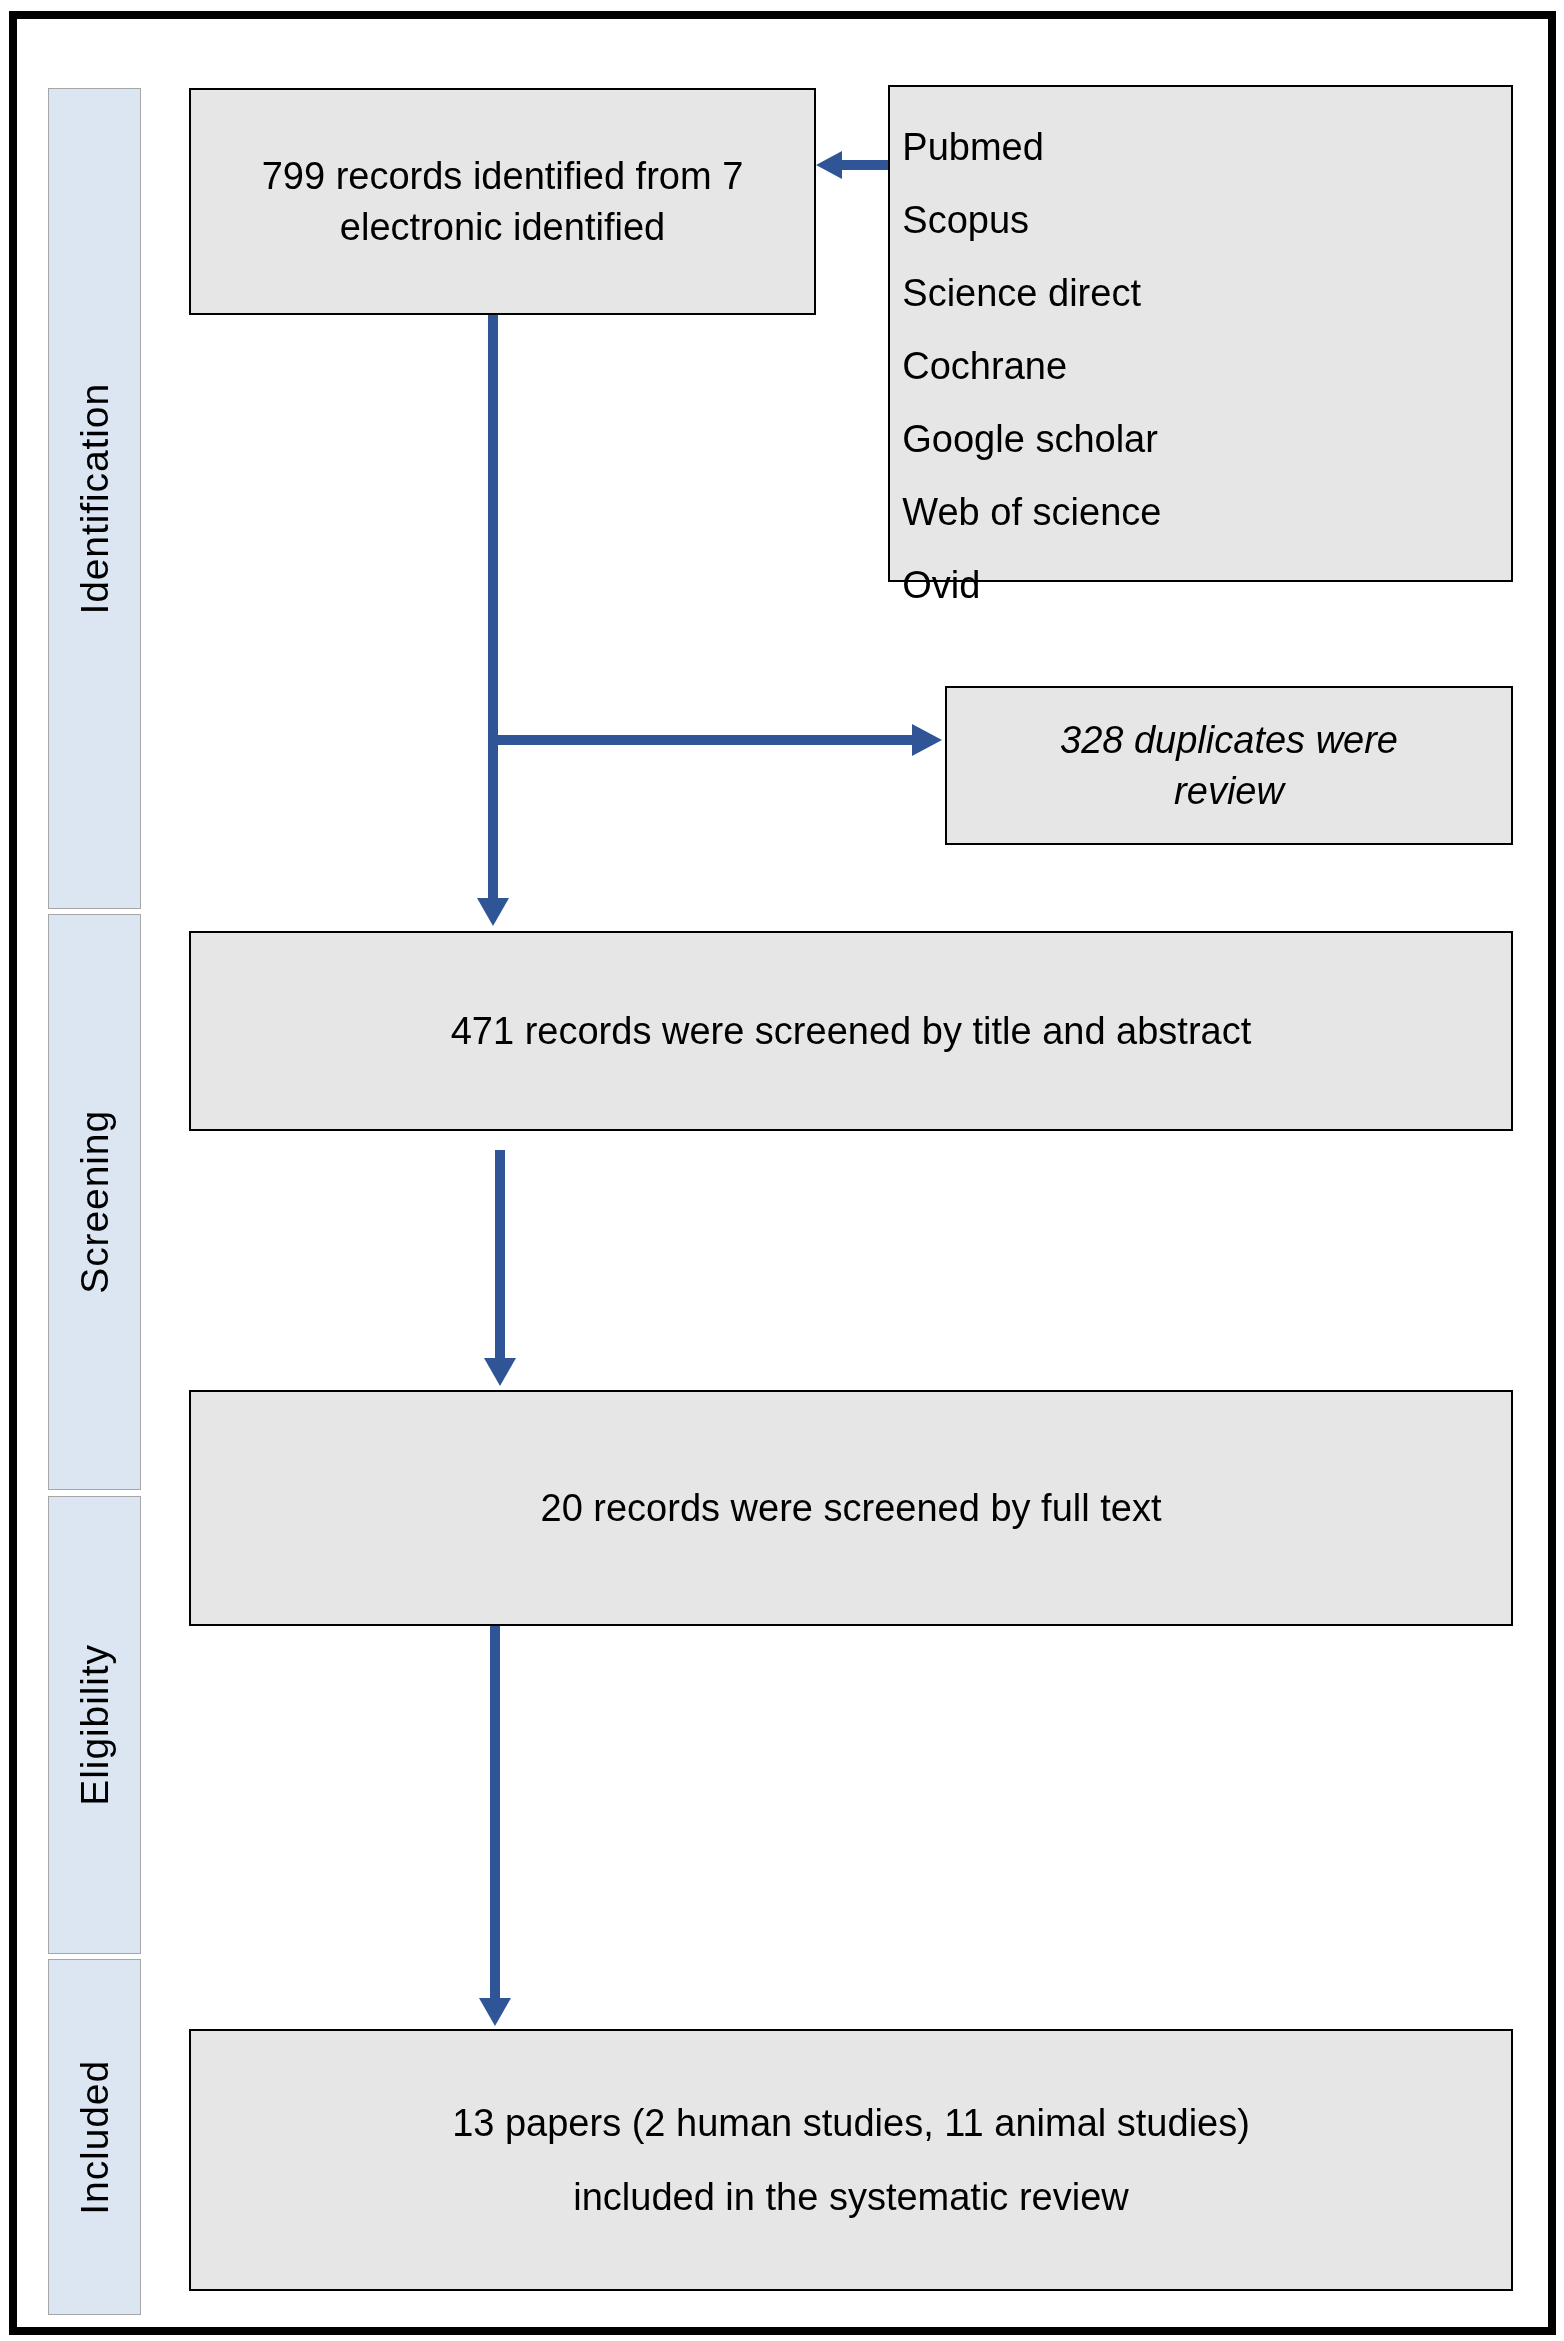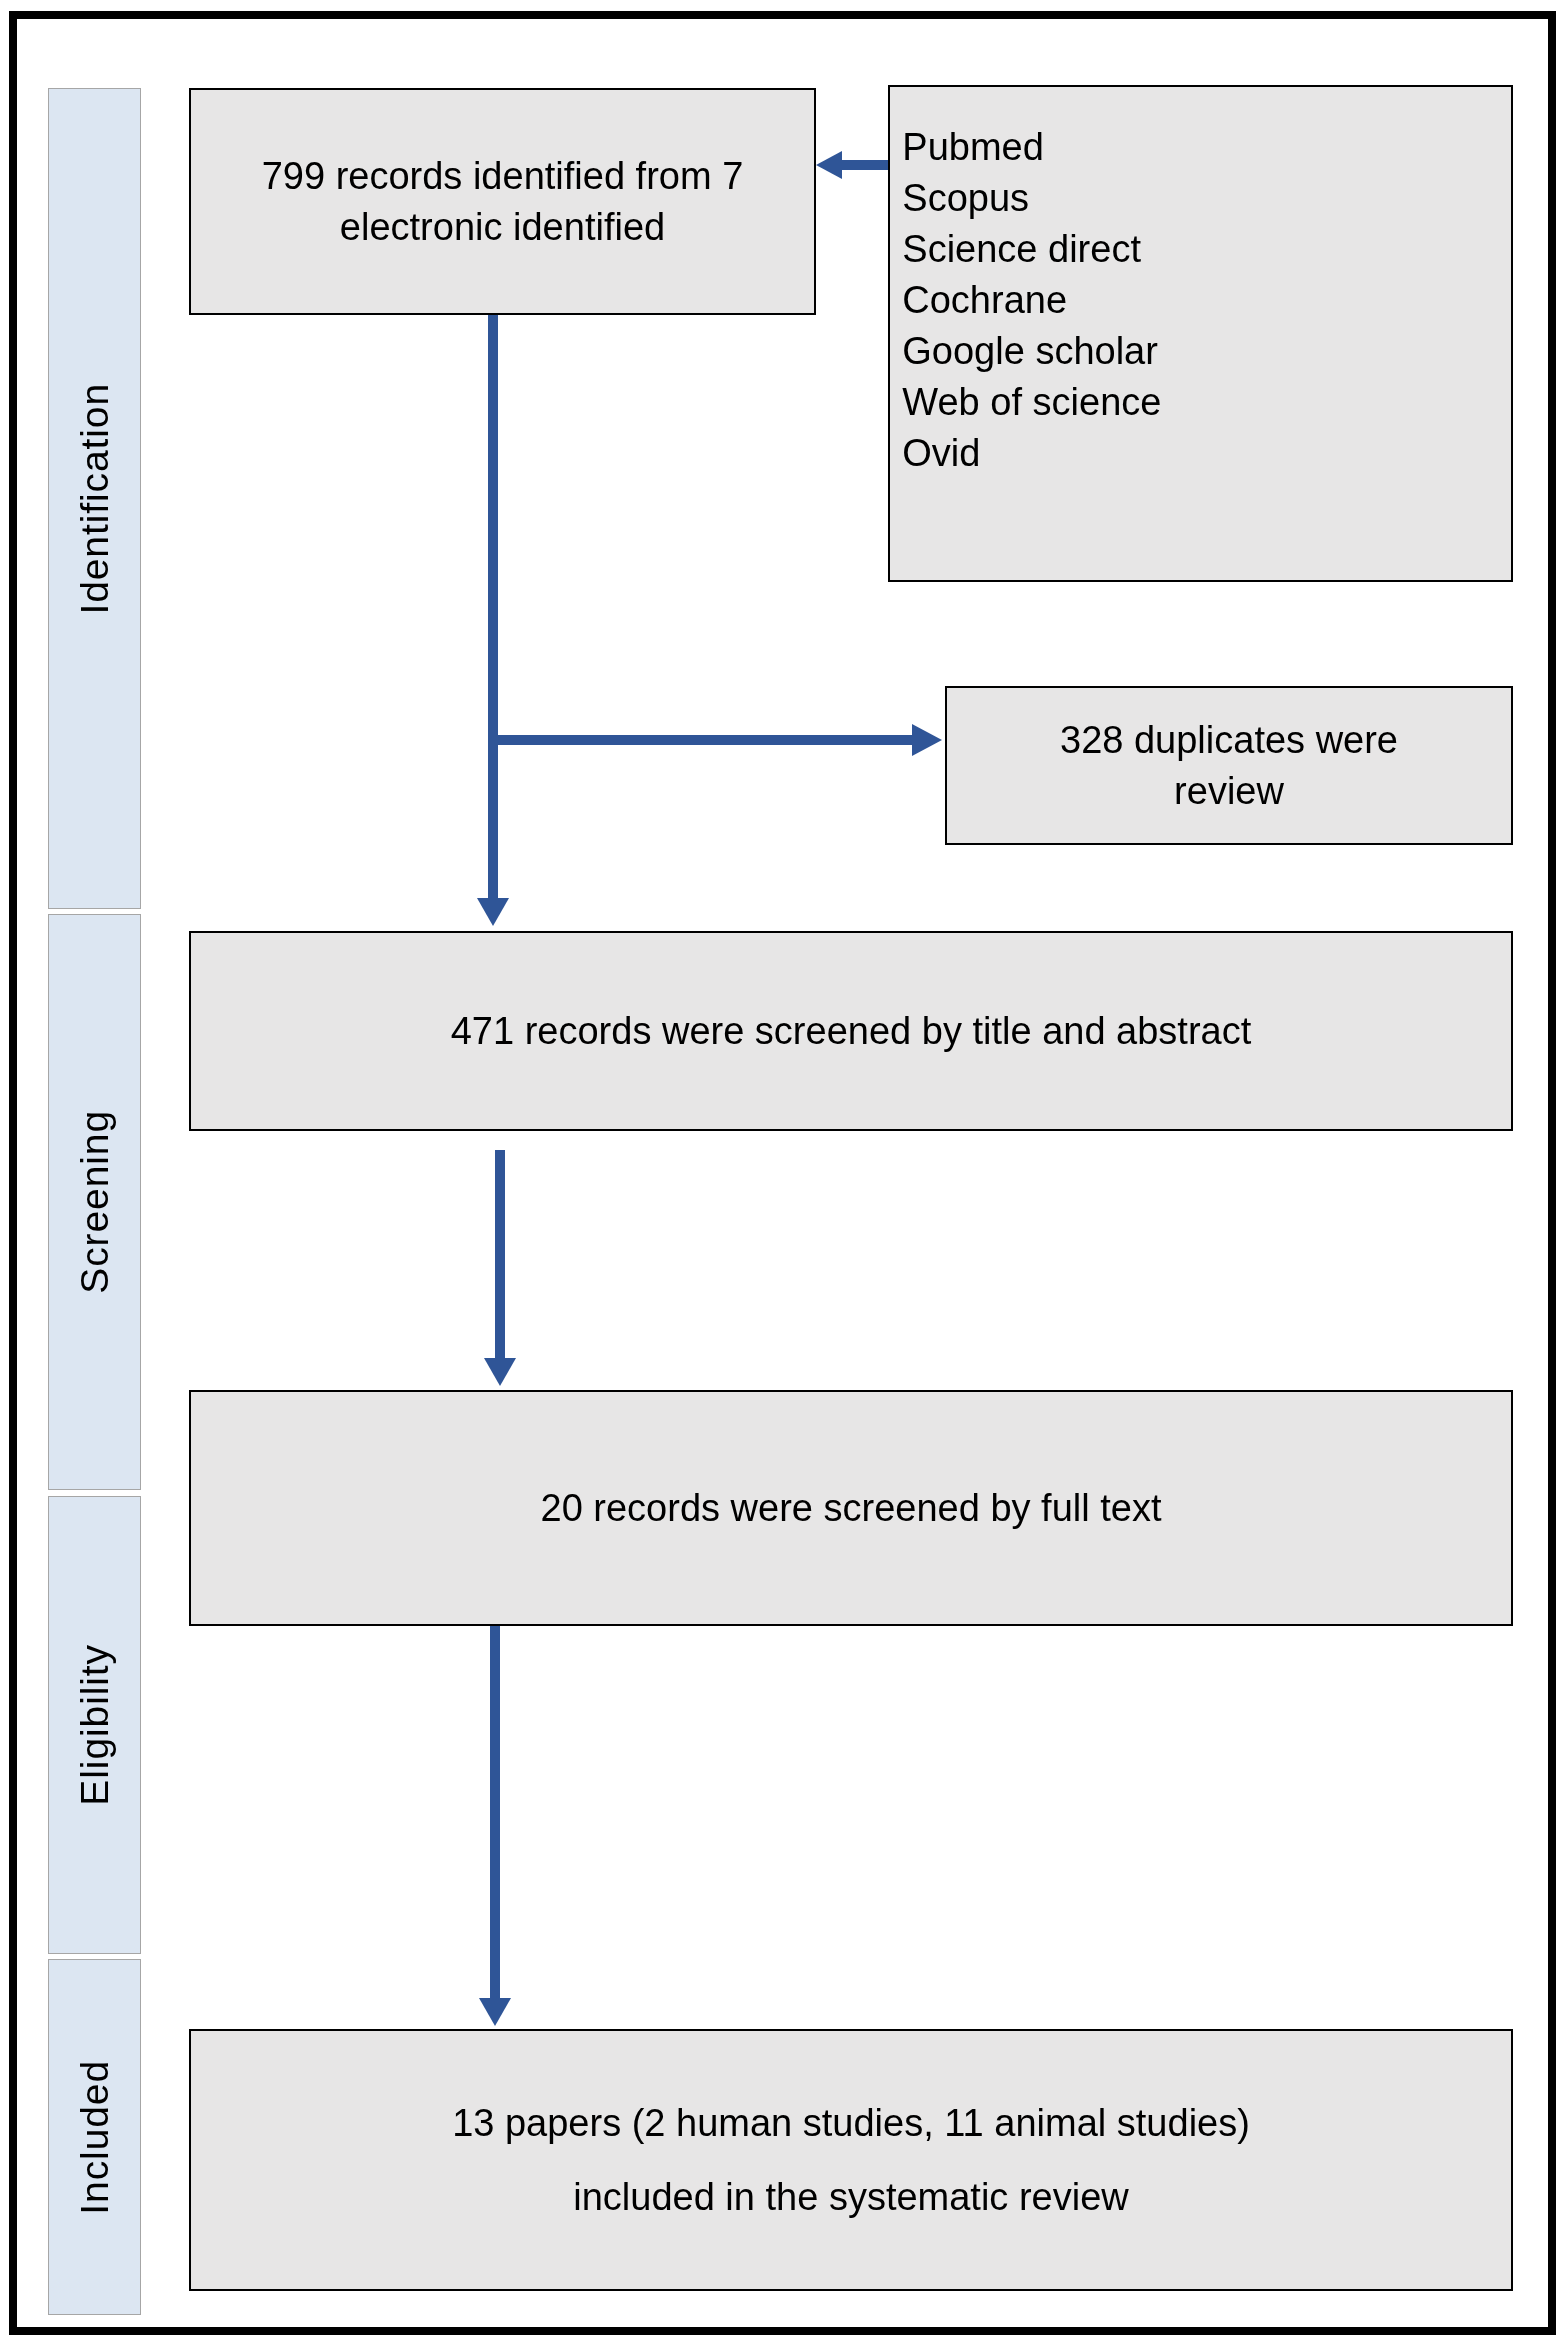--- a/index.html
+++ b/index.html
@@ -58,22 +58,23 @@
     justify-content:center;align-items:center;
     text-align:right;
     font-size:38px;line-height:51px;
   }
   .box-records{left:189px;top:88px;width:627px;height:227px;}
   .box-databases{
     left:888px;top:85px;width:625px;height:497px;
     justify-content:flex-start;align-items:flex-start;
     text-align:left;
     padding:35px 14px 0 12.3px;
+    gap:22px;
   }
-  .box-duplicates{left:945px;top:686px;width:568px;height:159px;}
+  .box-duplicates{left:945px;top:686px;width:568px;height:159px;font-style:italic;}
   .box-screen-title{left:189px;top:931px;width:1324px;height:200px;}
   .box-screen-full{left:189px;top:1390px;width:1324px;height:236px;}
   .box-included{left:189px;top:2029px;width:1324px;height:262px;}
   .line{display:block;}
   .db-item{display:block;}
   .included-line2{margin-top:23px;}
   
   .vline{position:absolute;width:9.7px;background:var(--arrow);}
   .hline{position:absolute;height:9.7px;background:var(--arrow);}
   .head-down{

